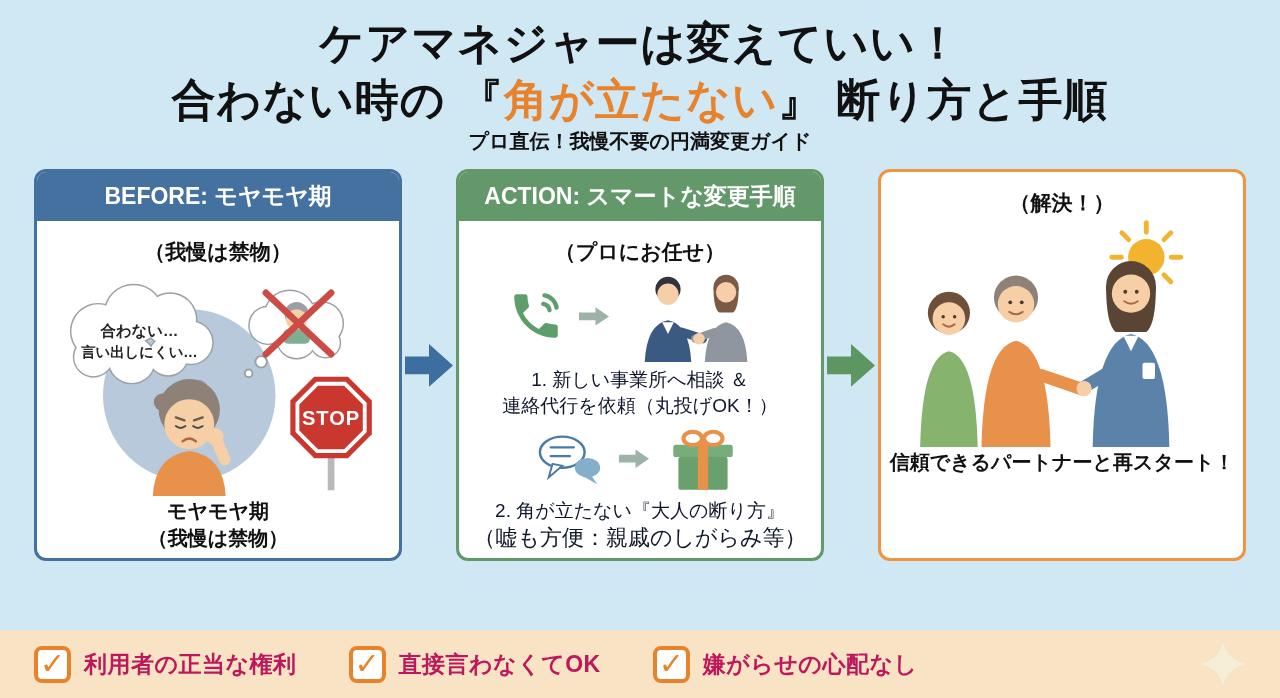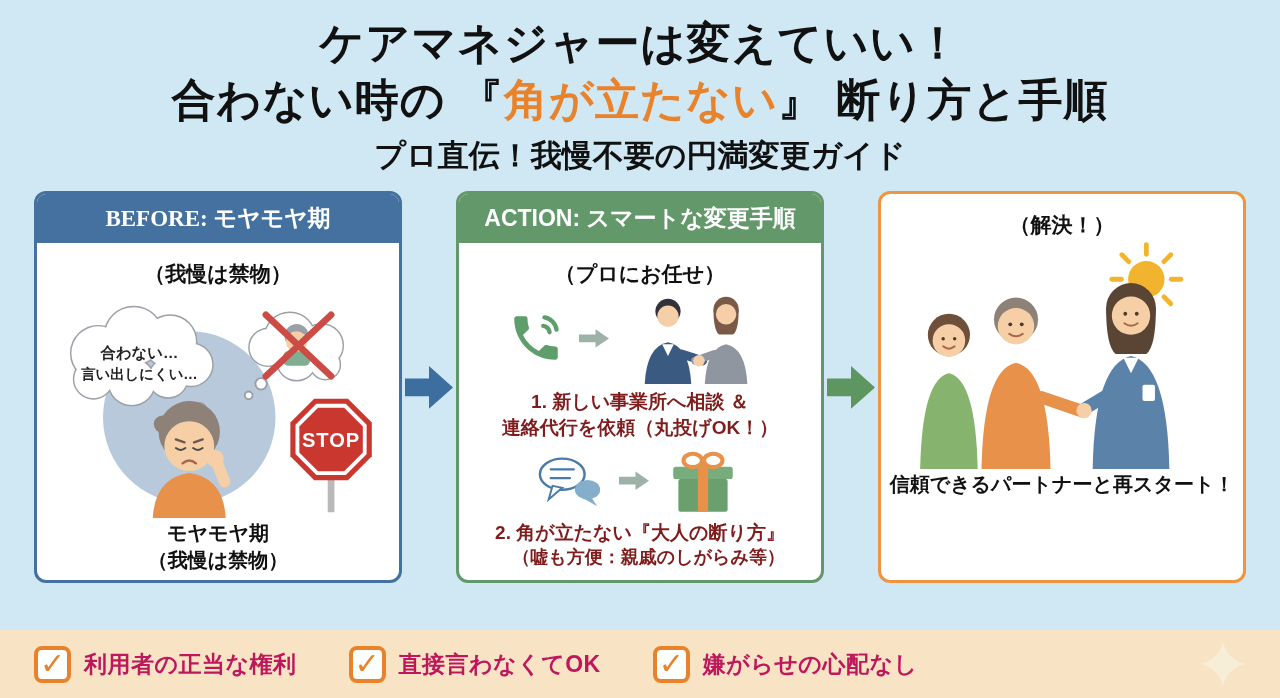--- a/index.html
+++ b/index.html
@@ -8,50 +8,50 @@
     background: var(--page-bg, #cfe8f4);
     font-family: "Liberation Sans", "DejaVu Sans", sans-serif;
     overflow: hidden;
   }
   .page { width:1280px; height:698px; display:flex; flex-direction:column; }
 
   
   .hero { text-align:center; padding-top:14px; color:#111; }
   .title { font-size:44px; font-weight:bold; line-height:1.3; letter-spacing:1px; }
   .hl { color: var(--highlight, #e8832c); text-align: center; }
-  .subtitle { font-size:31px; font-weight:bold; margin-top:7px; color:#111; }
+  .subtitle { font-size:20px; font-weight:bold; color:#111; }
 
   
   .flow { display:flex; align-items:center; justify-content:space-between;
           margin-top:14px; padding:0 34px; }
   .panel { width:368px; height:392px; border-radius:12px; overflow:hidden;
            background:#fff; display:flex; flex-direction:column; flex:0 0 auto; }
   .panel.before { border:3px solid var(--before, #44719f); }
   .panel.action { border:3px solid var(--action, #63986a); }
   .panel.after  { border:3px solid var(--after,  #ef9440); }
   .panel-header { color:#fff; font-weight:bold; font-size:23px; text-align:center; padding:9px 4px; }
-  .before .panel-header { background: var(--before, #44719f); font-family: Liberation Serif, serif; }
+  .before .panel-header { background: var(--before, #44719f); }
   .action .panel-header { background: var(--action, #63986a); }
   .after  .panel-header { background: var(--after,  #ef9440); }
   .panel-body { flex:1; display:flex; flex-direction:column; align-items:center; padding:17px 8px 8px; }
   .panel-sub { font-size:21px; font-weight:bold; color:#111; }
   .illus { width:348px; height:230px; flex:0 0 auto; }
   .caption { font-size:20px; font-weight:bold; text-align:center; line-height:1.35; color:#111; margin-top:2px; }
 
   .big-arrow { width:48px; height:56px; flex:0 0 auto;
     clip-path: polygon(0 34%, 50% 34%, 50% 12%, 100% 50%, 50% 88%, 50% 66%, 0 66%); }
   .big-arrow.blue  { background: var(--arrow-blue,  #3c6f9f); }
   .big-arrow.green { background: var(--arrow-green, #5d9661); }
 
   
   .action-row { display:flex; align-items:center; justify-content:center; gap:14px; margin:4px 0 2px; }
   .mini-arrow { width:30px; height:22px; background:#9db3a8;
     clip-path: polygon(0 32%, 55% 32%, 55% 8%, 100% 50%, 55% 92%, 55% 68%, 0 68%); }
-  .step { font-size:19px; font-weight:bold; text-align:center; line-height:1.35; color:#7f1d1d; margin:3px 0 2px; }
-  .step-sub { font-size:18px;text-align:right; }
+  .step { font-size:19px; font-weight:normal; text-align:center; line-height:1.35; color:#0f172a; margin:3px 0 2px; }
+  .step-sub { font-size:22px;text-align:right; }
 
   
   .benefits { margin-top:auto; height:68px; background: var(--footer-bg, #f8e3c5);
               display:flex; align-items:center; padding:0 34px; }
   .benefit { display:flex; align-items:center; gap:13px; }
   .benefit + .benefit { margin-left:52px; }
   .checkbox { width:37px; height:37px; border:4px solid var(--highlight, #e8832c); border-radius:8px;
               background:#fff; display:flex; align-items:center; justify-content:center;
               font-size:30px; font-weight:bold; color:var(--highlight, #e8832c); line-height:1; }
   .benefit-label { font-size:23px; font-weight:bold; color:#be185d; letter-spacing:0.5px;text-align:center; }

